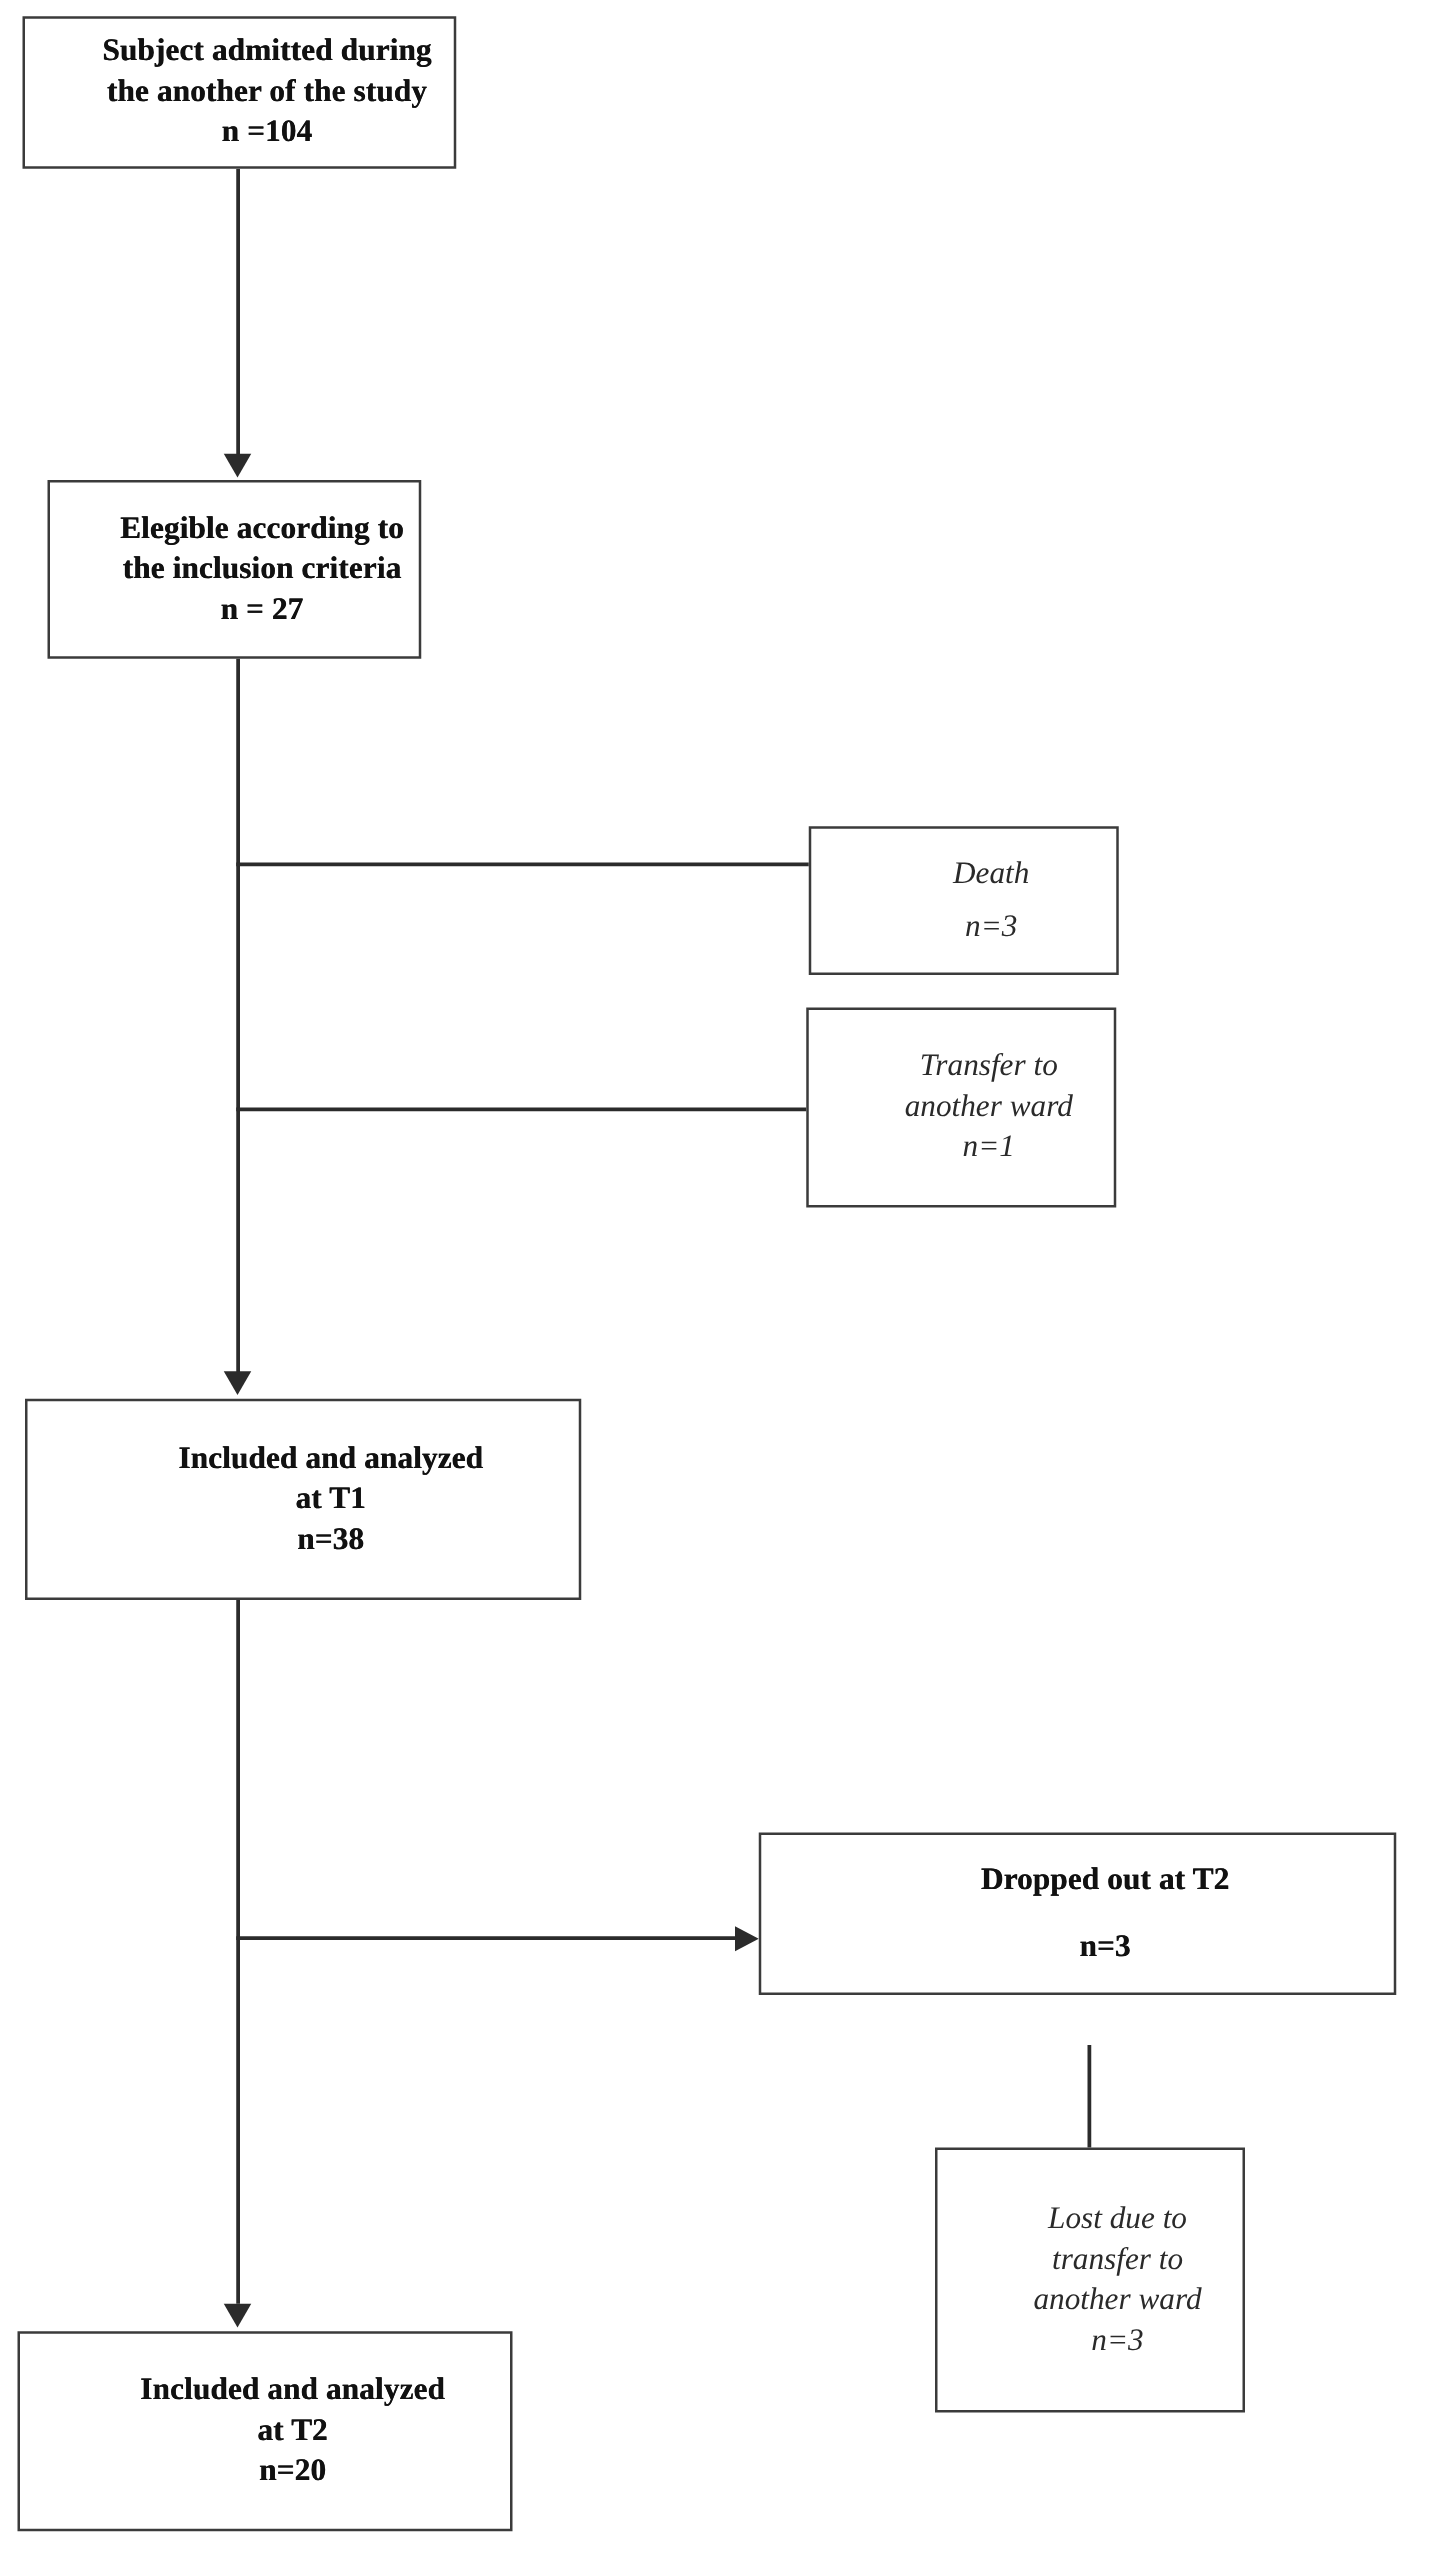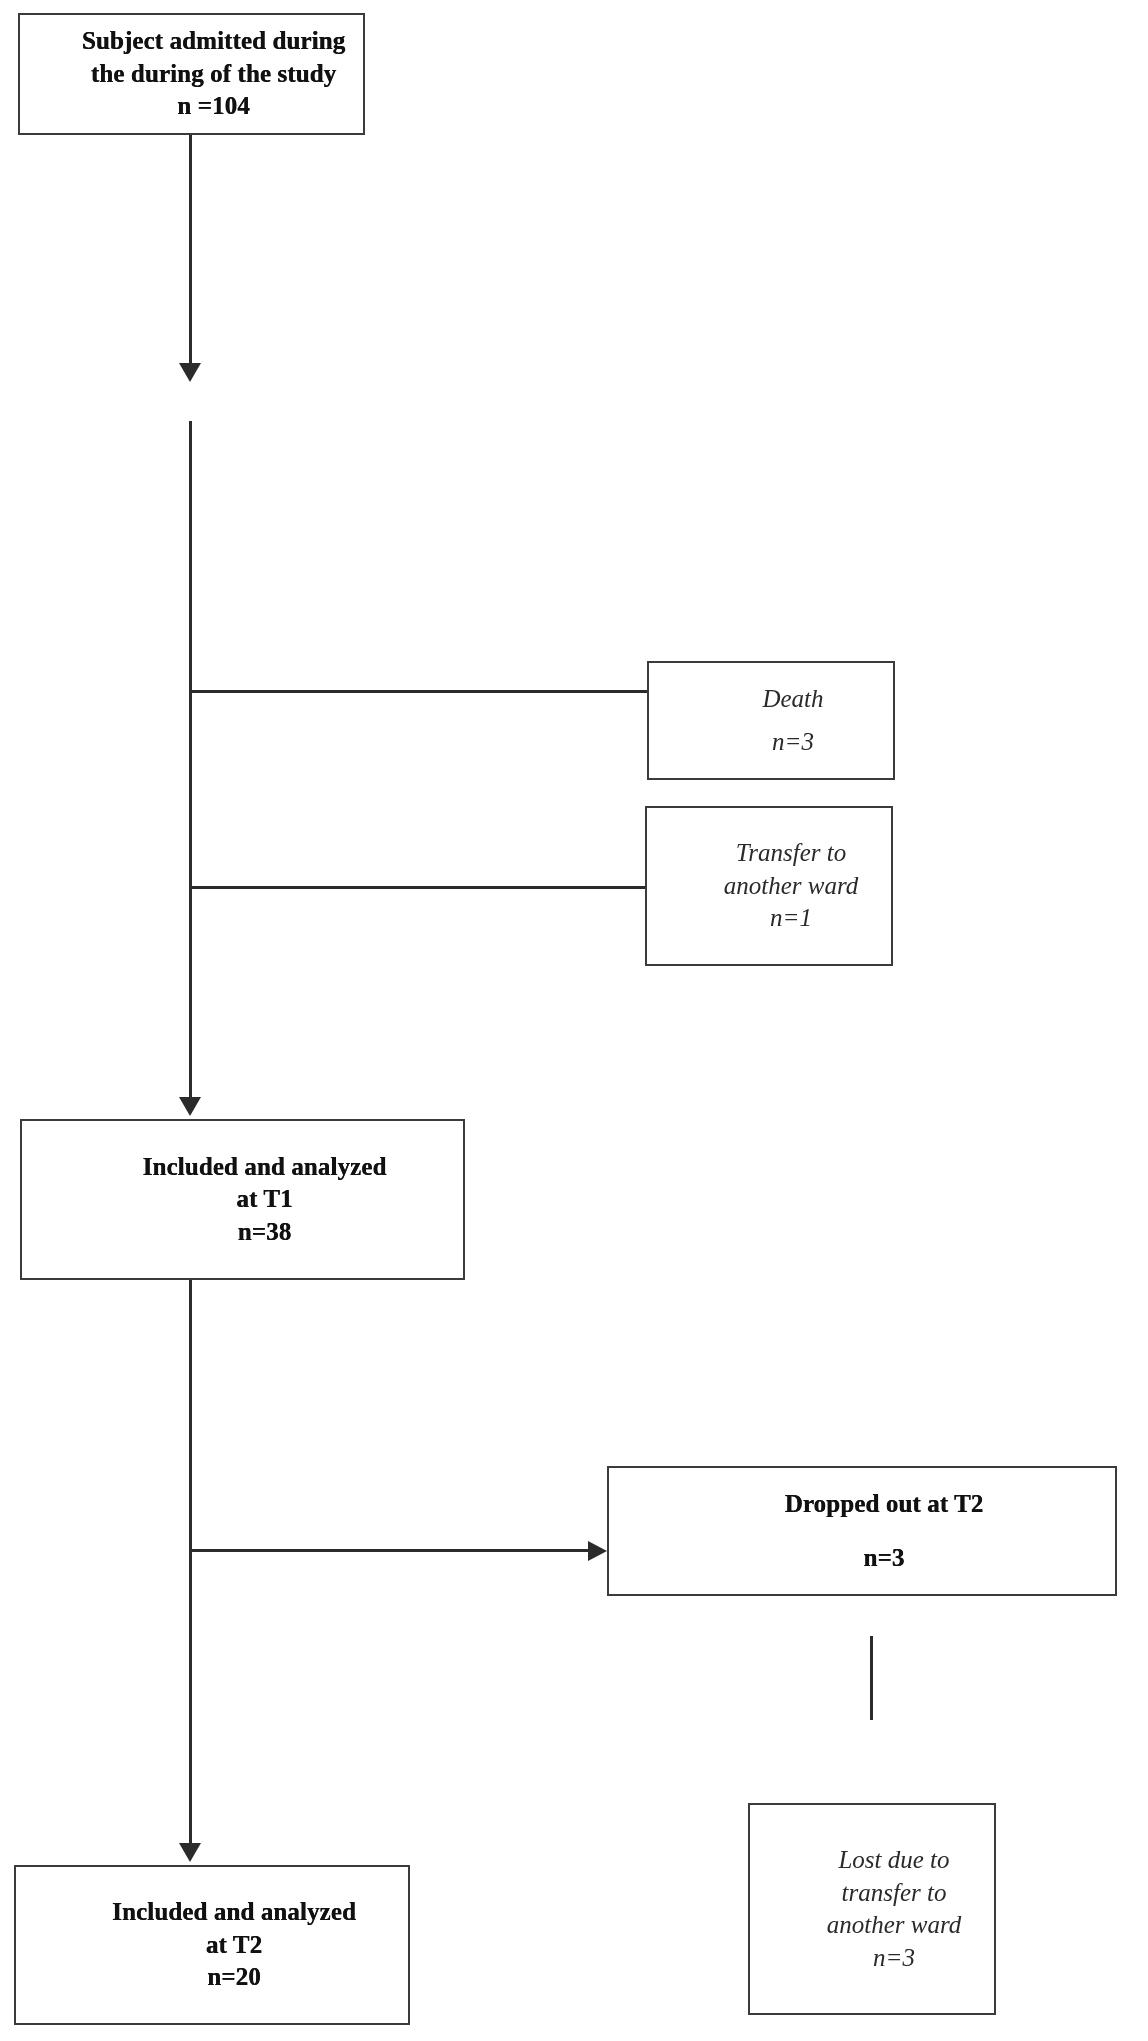--- a/index.html
+++ b/index.html
@@ -86,24 +86,29 @@
   <div class="vline" style="left:189px; top:1280px; height:563px;"></div>
   <div class="arrow-down" style="left:179px; top:1843px;"></div>
 
   <div class="hline" style="left:189px; top:1549px; width:400px;"></div>
   <div class="arrow-right" style="left:588px; top:1541px;"></div>
 
   <div class="vline" style="left:870px; top:1636px; height:84px;"></div>
 
   <div class="node bold-node" style="left:18px; top:13px; width:347px; height:122px;">
     <span class="ln">Subject admitted during</span>
-    <span class="ln">the during of the study</span>
+    <span class="ln">the another of the study</span>
     <span class="ln">n =104</span>
   </div>
 
+  <div class="node bold-node" style="left:38px; top:384px; width:299px; height:143px;">
+    <span class="ln">Elegible according to</span>
+    <span class="ln">the inclusion criteria</span>
+    <span class="ln">n = 27</span>
+  </div>
 
   <div class="node italic-node" style="left:647px; top:661px; width:248px; height:119px;">
     <span class="ln">Death</span>
     <span class="ln" style="margin-top:10px;">n=3</span>
   </div>
 
   <div class="node italic-node" style="left:645px; top:806px; width:248px; height:160px;">
     <span class="ln">Transfer to</span>
     <span class="ln">another ward</span>
     <span class="ln">n=1</span>
@@ -113,21 +118,21 @@
     <span class="ln">Included and analyzed</span>
     <span class="ln">at T1</span>
     <span class="ln">n=38</span>
   </div>
 
   <div class="node bold-node" style="left:607px; top:1466px; width:510px; height:130px;">
     <span class="ln">Dropped out at T2</span>
     <span class="ln" style="margin-top:22px;">n=3</span>
   </div>
 
-  <div class="node italic-node" style="left:748px; top:1803px; width:248px; height:212px;">
+  <div class="node italic-node" style="left:748px; top:1718px; width:248px; height:212px;">
     <span class="ln">Lost due to</span>
     <span class="ln">transfer to</span>
     <span class="ln">another ward</span>
     <span class="ln">n=3</span>
   </div>
 
   <div class="node bold-node" style="left:14px; top:1865px; width:396px; height:160px;">
     <span class="ln">Included and analyzed</span>
     <span class="ln">at T2</span>
     <span class="ln">n=20</span>

